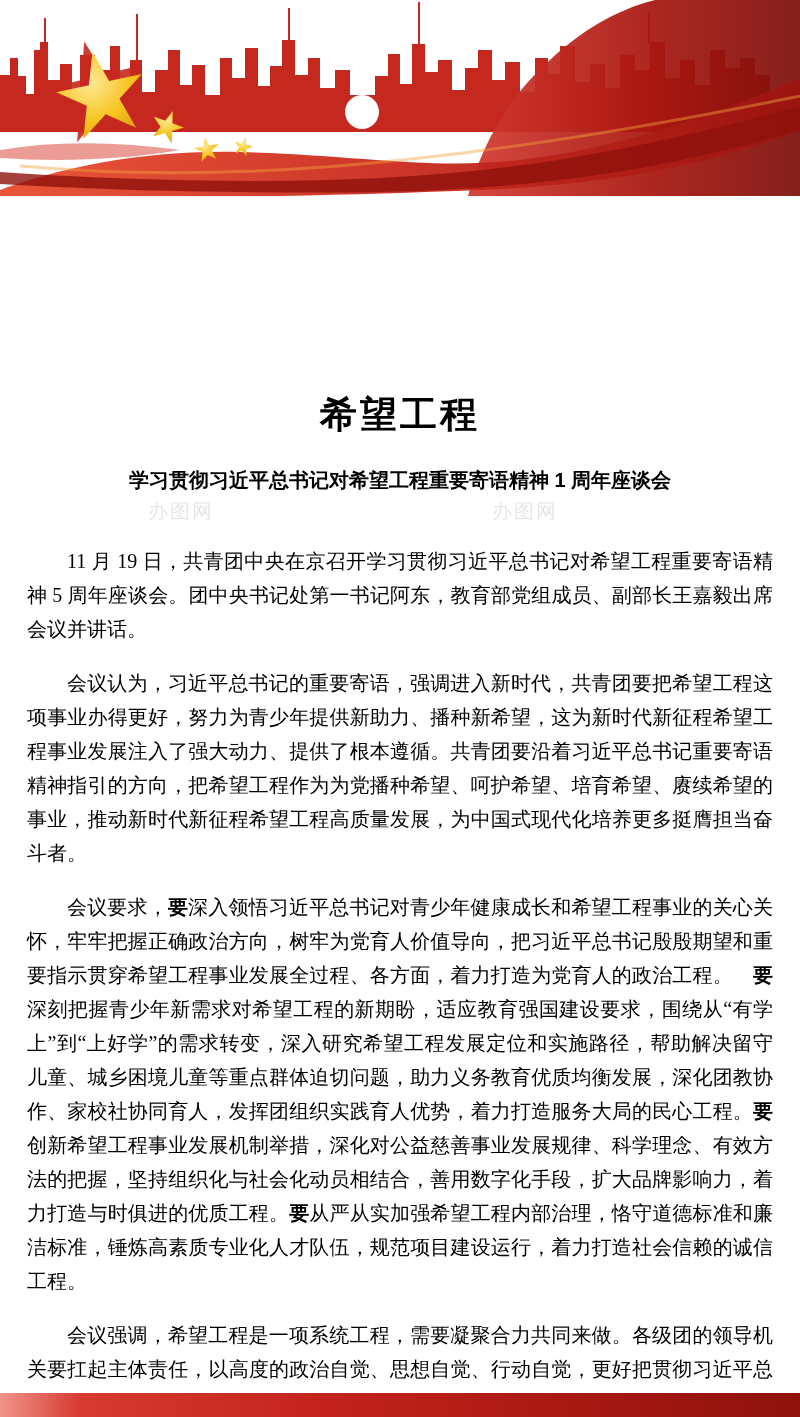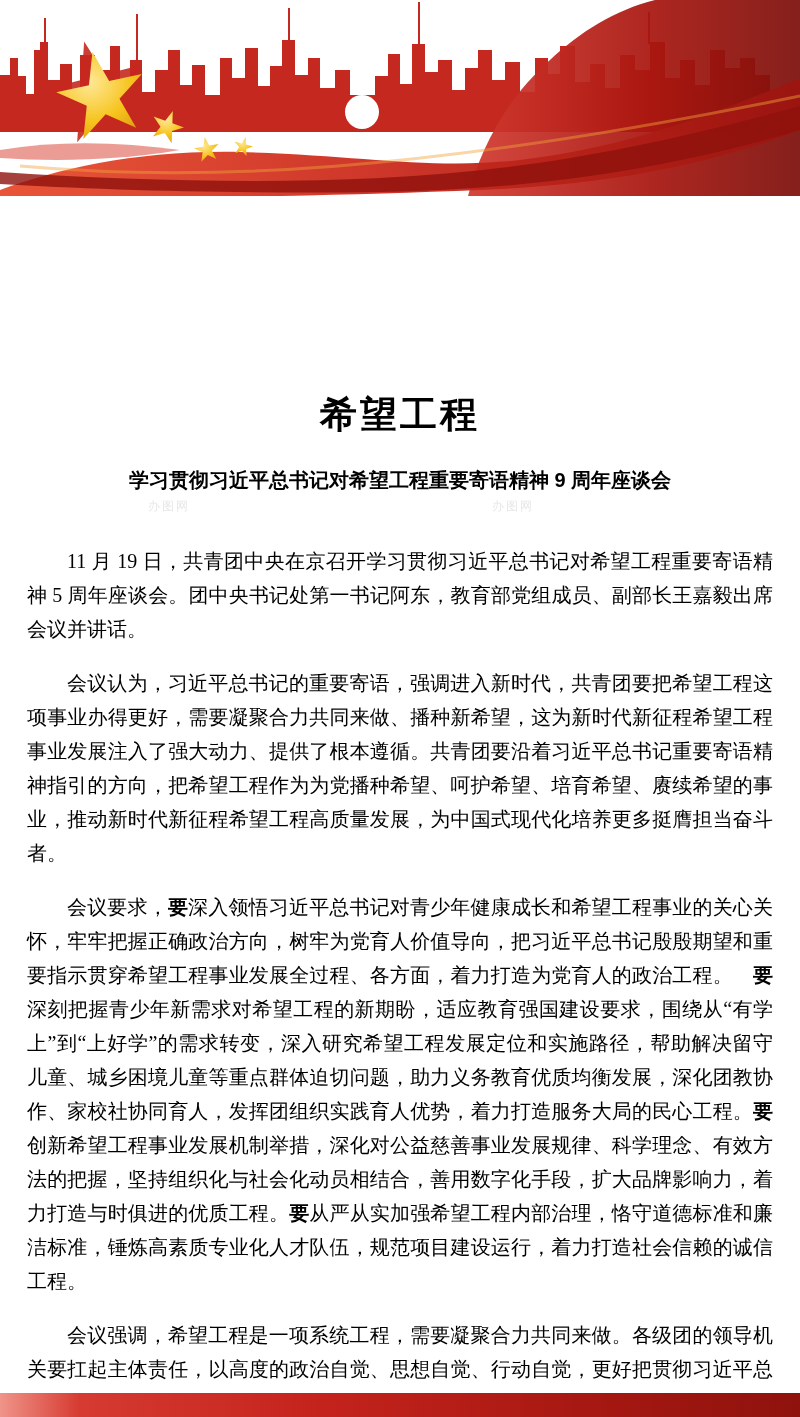--- a/index.html
+++ b/index.html
@@ -22,21 +22,21 @@
   }
   .body-text{margin-top:50px;}
   .body-text p{
     font-size:20px;line-height:34px;text-align:justify;text-indent:2em;
     margin:0 0 20px;
   }
   .body-text p span{white-space:pre-wrap;}
   .body-text .b{font-weight:bold;}
   .wm{
     position:absolute;font-family:"Liberation Sans",sans-serif;
-    font-size:12px;color:#b9b9b9;opacity:.35;letter-spacing:2px;pointer-events:none;
+    font-size:20px;color:#b9b9b9;opacity:.35;letter-spacing:2px;pointer-events:none;
   }
   .wm1{top:498px;left:148px;}
   .wm2{top:498px;left:492px;}
   .footer-bar{
     position:absolute;left:0;bottom:0;width:800px;height:24px;
     background:linear-gradient(90deg,#f0948a 0%,#d63a30 10%,#c4231c 40%,#a81812 72%,#8f120d 100%);
   }
 </style>
 </head>
 <body>
@@ -91,25 +91,25 @@
         <use href="#unitStar" transform="translate(243,147) rotate(15) scale(10)" fill="url(#gradGold)"></use>
       </g>
     </svg>
   </div>
 
   <span class="wm wm1">办图网</span>
   <span class="wm wm2">办图网</span>
 
   <main>
     <h1 class="doc-title">希望工程</h1>
-    <h2 class="doc-subtitle">学习贯彻习近平总书记对希望工程重要寄语精神 9 周年座谈会</h2>
+    <h2 class="doc-subtitle">学习贯彻习近平总书记对希望工程重要寄语精神 1 周年座谈会</h2>
 
     <div class="body-text">
       <p>11 月 19 日，共青团中央在京召开学习贯彻习近平总书记对希望工程重要寄语精神 5 周年座谈会。团中央书记处第一书记阿东，教育部党组成员、副部长王嘉毅出席会议并讲话。</p>
-      <p>会议认为，习近平总书记的重要寄语，强调进入新时代，共青团要把希望工程这项事业办得更好，需要凝聚合力共同来做、播种新希望，这为新时代新征程希望工程事业发展注入了强大动力、提供了根本遵循。共青团要沿着习近平总书记重要寄语精神指引的方向，把希望工程作为为党播种希望、呵护希望、培育希望、赓续希望的事业，推动新时代新征程希望工程高质量发展，为中国式现代化培养更多挺膺担当奋斗者。</p>
+      <p>会议认为，习近平总书记的重要寄语，强调进入新时代，共青团要把希望工程这项事业办得更好，努力为青少年提供新助力、播种新希望，这为新时代新征程希望工程事业发展注入了强大动力、提供了根本遵循。共青团要沿着习近平总书记重要寄语精神指引的方向，把希望工程作为为党播种希望、呵护希望、培育希望、赓续希望的事业，推动新时代新征程希望工程高质量发展，为中国式现代化培养更多挺膺担当奋斗者。</p>
       <p><span>会议要求，</span><span class="b">要</span><span>深入领悟习近平总书记对青少年健康成长和希望工程事业的关心关怀，牢牢把握正确政治方向，树牢为党育人价值导向，把习近平总书记殷殷期望和重要指示贯穿希望工程事业发展全过程、各方面，着力打造为党育人的政治工程。　</span><span class="b">要</span><span>深刻把握青少年新需求对希望工程的新期盼，适应教育强国建设要求，围绕从“有学上”到“上好学”的需求转变，深入研究希望工程发展定位和实施路径，帮助解决留守儿童、城乡困境儿童等重点群体迫切问题，助力义务教育优质均衡发展，深化团教协作、家校社协同育人，发挥团组织实践育人优势，着力打造服务大局的民心工程。</span><span class="b">要</span><span>创新希望工程事业发展机制举措，深化对公益慈善事业发展规律、科学理念、有效方法的把握，坚持组织化与社会化动员相结合，善用数字化手段，扩大品牌影响力，着力打造与时俱进的优质工程。</span><span class="b">要</span><span>从严从实加强希望工程内部治理，恪守道德标准和廉洁标准，锤炼高素质专业化人才队伍，规范项目建设运行，着力打造社会信赖的诚信工程。</span></p>
       <p>会议强调，希望工程是一项系统工程，需要凝聚合力共同来做。各级团的领导机关要扛起主体责任，以高度的政治自觉、思想自觉、行动自觉，更好把贯彻习近平总书记重要寄语精神抓实抓细、确保持续落地见效。青基会系统要加强自身建设，增强上下联动、各方协同效能，播种新希望、组织力、服务力。</p>
     </div>
   </main>
 
   <div class="footer-bar"></div>
 
 </div>
 
 </body></html>

